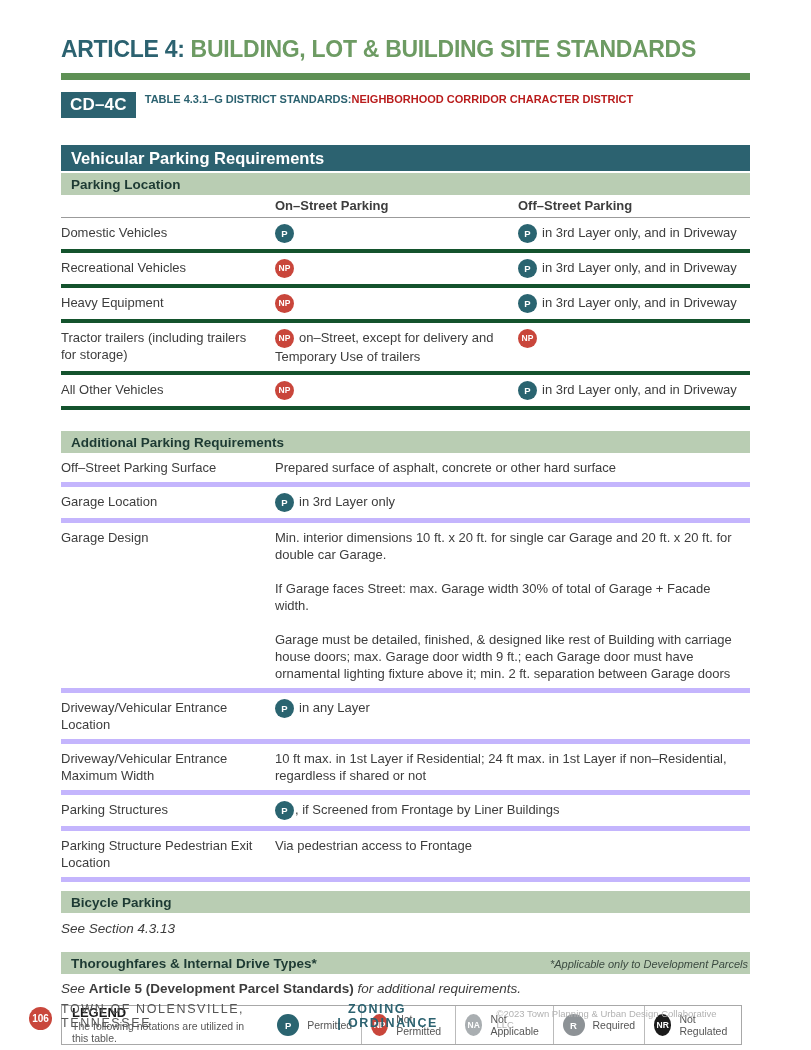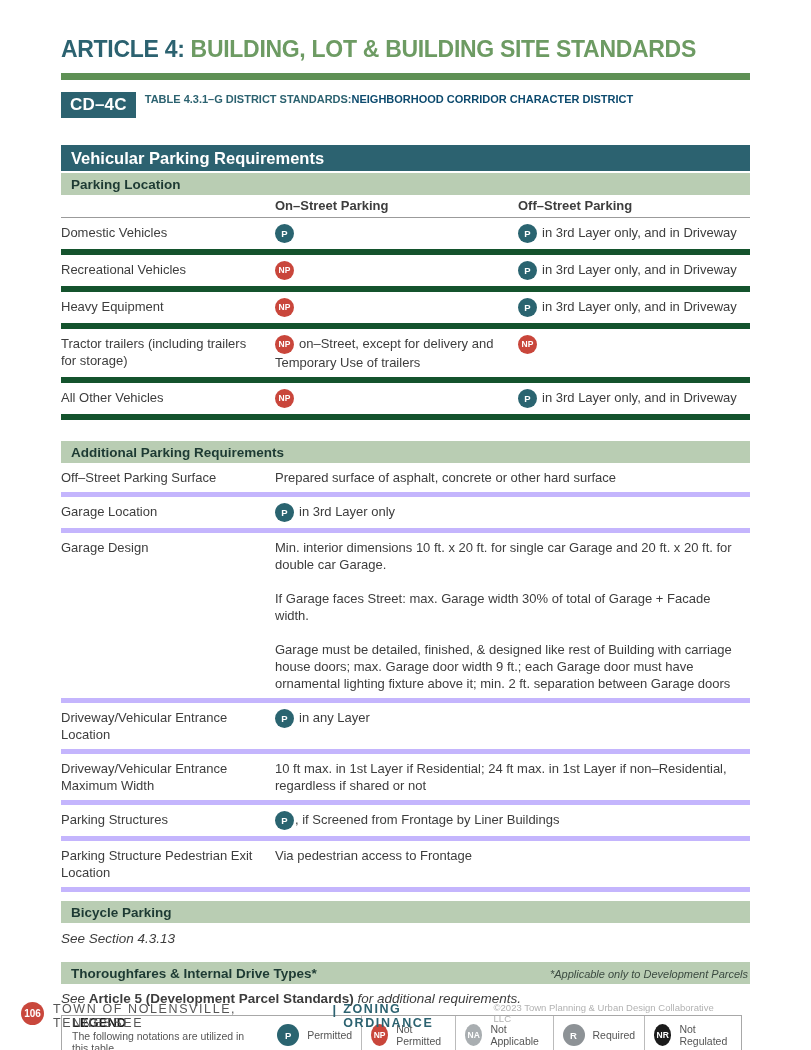--- a/index.html
+++ b/index.html
@@ -10,38 +10,38 @@
 
   
   .doc-title { padding-top:36px; font-size:23px; font-weight:bold; letter-spacing:-0.3px; line-height:26px; }
   .doc-title .prefix { color:#2c6270; }
   .doc-title .rest { color:#6d9b63; }
   .green-rule { margin-top:11px; height:7px; background:#5e9055; }
   .table-id-row { margin-top:12px; display:flex; align-items:stretch; }
   .table-id-badge { background:#2c6270; color:#fff; font-weight:bold; font-size:17px; padding:3px 9px; display:flex; align-items:center; letter-spacing:0.2px; }
   .table-id-titles { margin-left:9px; display:flex; flex-direction:row; justify-content:center; font-weight:bold; font-size:11px; line-height:15px; }
   .table-id-line1 { color:#2c6270; }
-  .table-id-line2 { color:#0c4a6e; }
+  .table-id-line2 { color:#b91c1c; }
 
   
   .bar-teal { background:#2c6270; color:#fff; font-weight:bold; font-size:16.5px; padding:4px 10px 3px; }
   .bar-green { background:#b9cdb3; color:#1d3a33; font-weight:bold; font-size:13.5px; padding:4px 10px 3px; display:flex; justify-content:space-between; align-items:center; }
   .bar-green .note-right { font-weight:normal; font-style:italic; font-size:11px; color:#3c4b41; }
 
   .mt-vpr { margin-top:27px; }
   .mt-pl { margin-top:2px; }
   .mt-apr { margin-top:21px;text-align:right; }
   .mt-bic { margin-top:9px; }
   .mt-thr { margin-top:16px; }
 
   
   .vp-head, .vp-row { display:grid; grid-template-columns:214px 243px 1fr; }
   .vp-head { padding:3px 0 4px; font-weight:bold; font-size:13px; border-bottom:1px solid #9b9b9b; }
   .vp-row { padding:6px 0; font-size:13px; line-height:17px; }
-  .vp-row:not(:last-child) { border-bottom:6px solid #14532d; }
+  .vp-row:not(:last-child) { border-bottom:4px solid #14532d; }
   .ap-row { display:grid; grid-template-columns:214px 1fr; padding:6px 0; font-size:13px; line-height:17px; }
   .ap-row:not(:last-child) { border-bottom:5px solid #c4b5fd; }
   .cell { padding-right:14px; }
 
   .badge { display:inline-flex; align-items:center; justify-content:center; width:19px; height:19px; border-radius:50%; color:#fff; font-weight:bold; font-size:9.5px; vertical-align:middle; margin-right:5px; letter-spacing:0; }
   .badge.tight { margin-right:1px; }
   .badge-p { background:#2a6470; }
   .badge-np { background:#c9463b; font-size:8.5px; }
   .badge-na { background:#a9aeb1; font-size:8.5px; }
   .badge-r  { background:#8d9296; }
@@ -57,21 +57,21 @@
   .legend-box { margin-top:9px; border:1px solid #a8a8a8; display:flex; align-items:stretch; height:40px; width:681px; }
   .legend-intro { padding:4px 10px; width:232px; display:flex; flex-direction:column; justify-content:center; }
   .legend-title { font-weight:bold; font-size:13px; color:#1b1b1b; line-height:14px; }
   .legend-sub { font-size:10.5px; color:#555; line-height:12px; }
   .legend-item { display:flex; align-items:center; padding:0 9px; }
   .legend-item + .legend-item { border-left:1px solid #bbb; }
   .legend-item .badge { width:22px; height:22px; margin-right:8px; }
   .legend-label { font-size:10.5px; color:#555; line-height:12px; max-width:54px; }
 
   
-  .footer { position:absolute; left:21px; right:21px; top:1002px; display:flex; align-items:flex-start; }
+  .footer { position:absolute; left:29px; right:21px; top:1002px; display:flex; align-items:flex-end; }
   .page-circle { width:23px; height:23px; border-radius:50%; background:#c9473c; color:#fff; font-weight:bold; font-size:10px; display:flex; align-items:center; justify-content:center; margin-right:9px; flex:0 0 auto; }
   .footer-town { font-size:12.5px; color:#555; letter-spacing:1.6px; }
   .footer-sep { color:#2c6270; font-weight:bold; margin:0 7px; font-size:13px; }
   .footer-ord { font-size:12.5px; color:#2c6270; font-weight:bold; letter-spacing:1.6px; }
   .footer-spacer { flex:1; }
   .footer-copy { font-size:9.5px; color:#b2b2b2; }
 </style>
 </head>
 <body>
 

